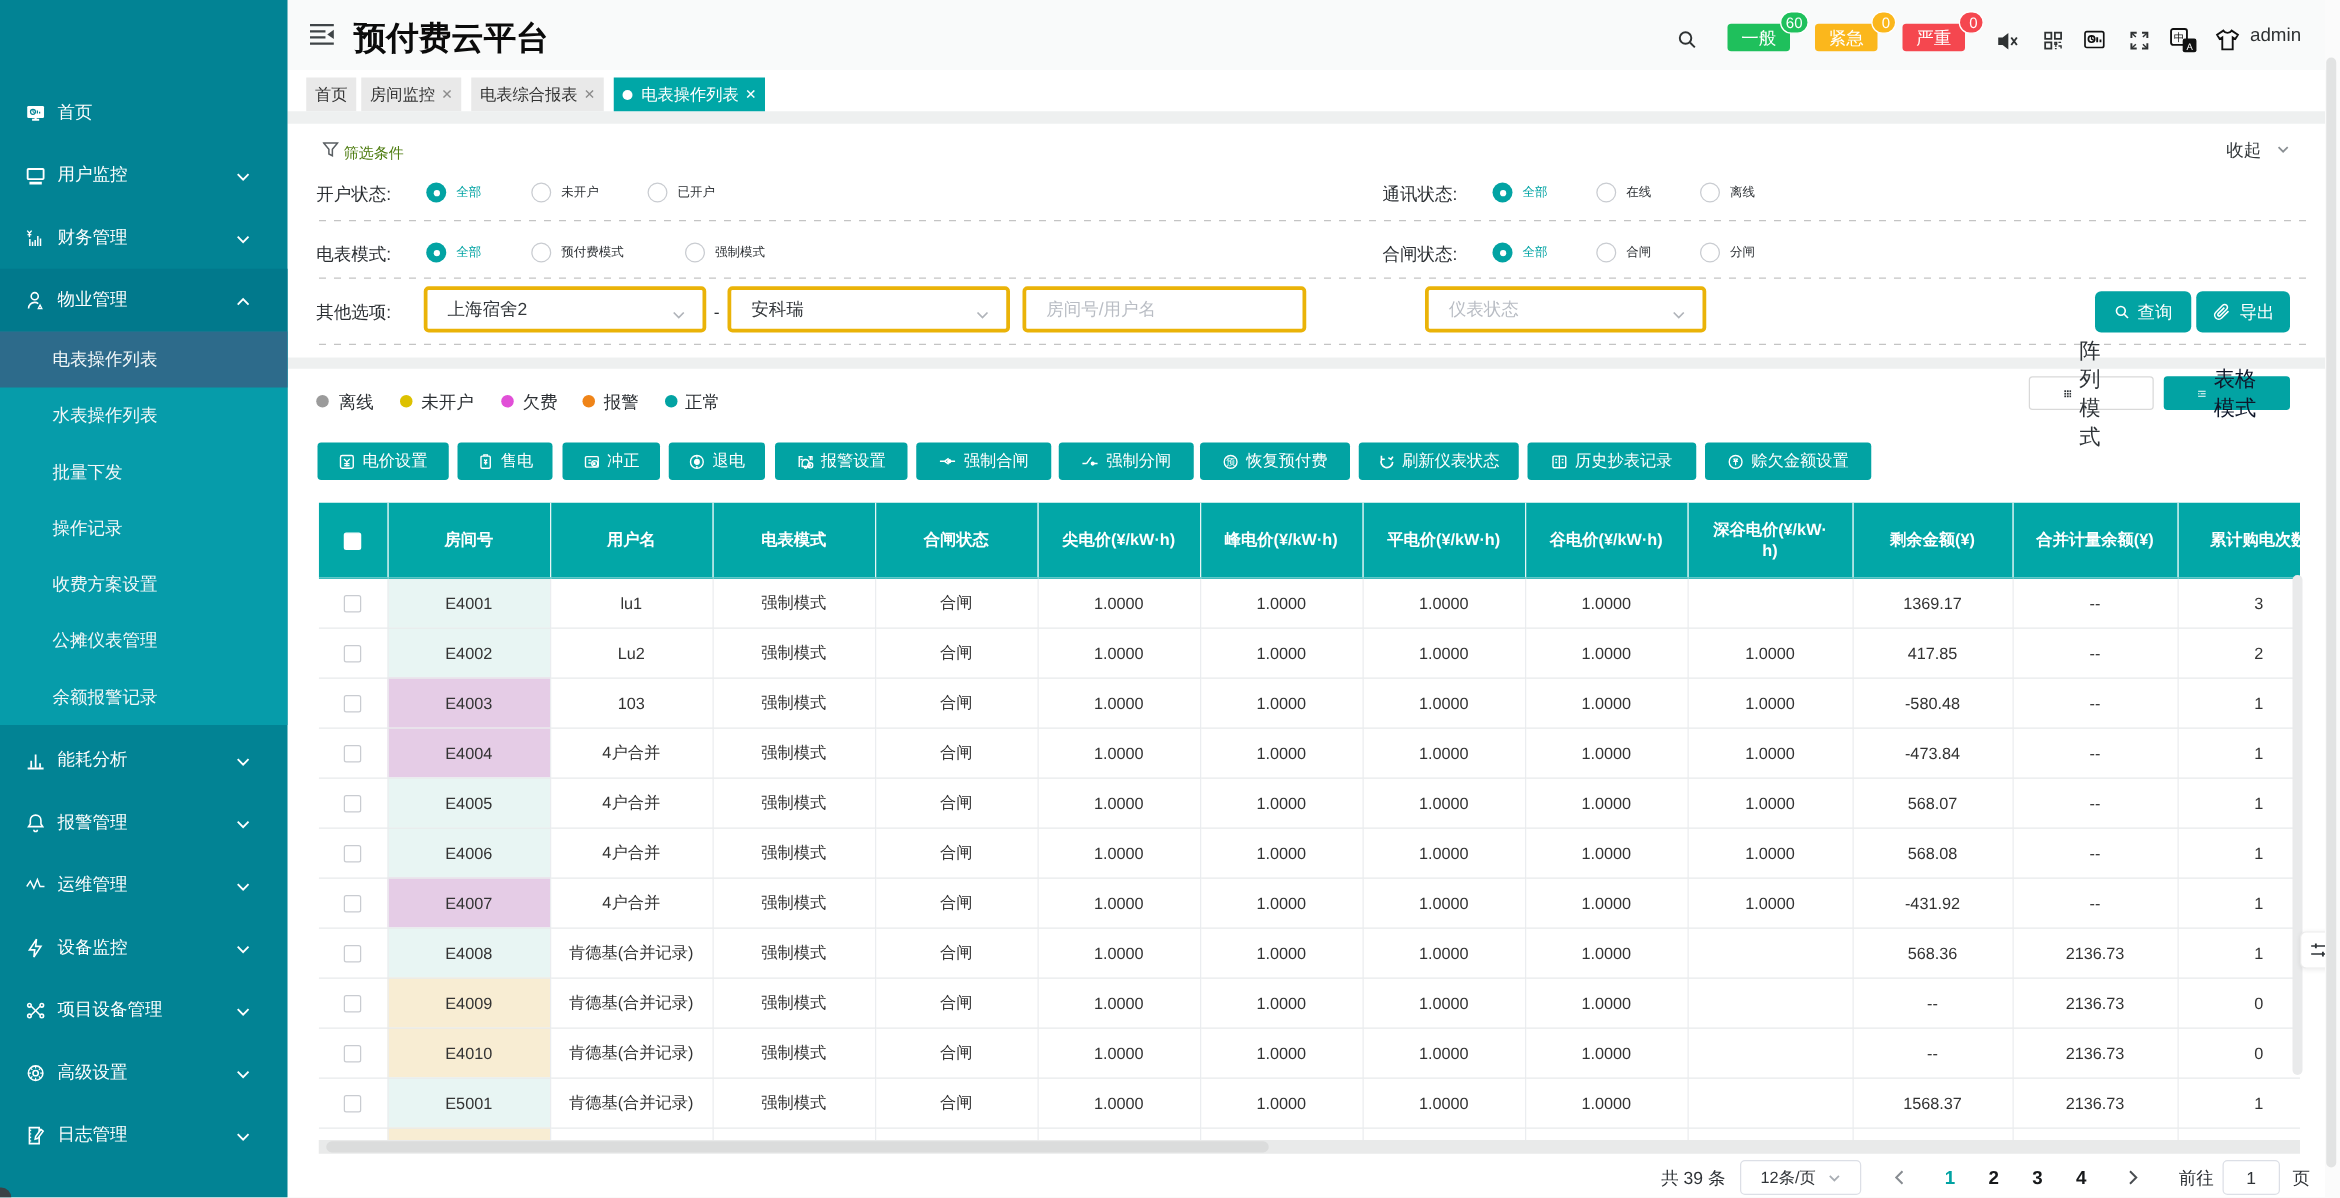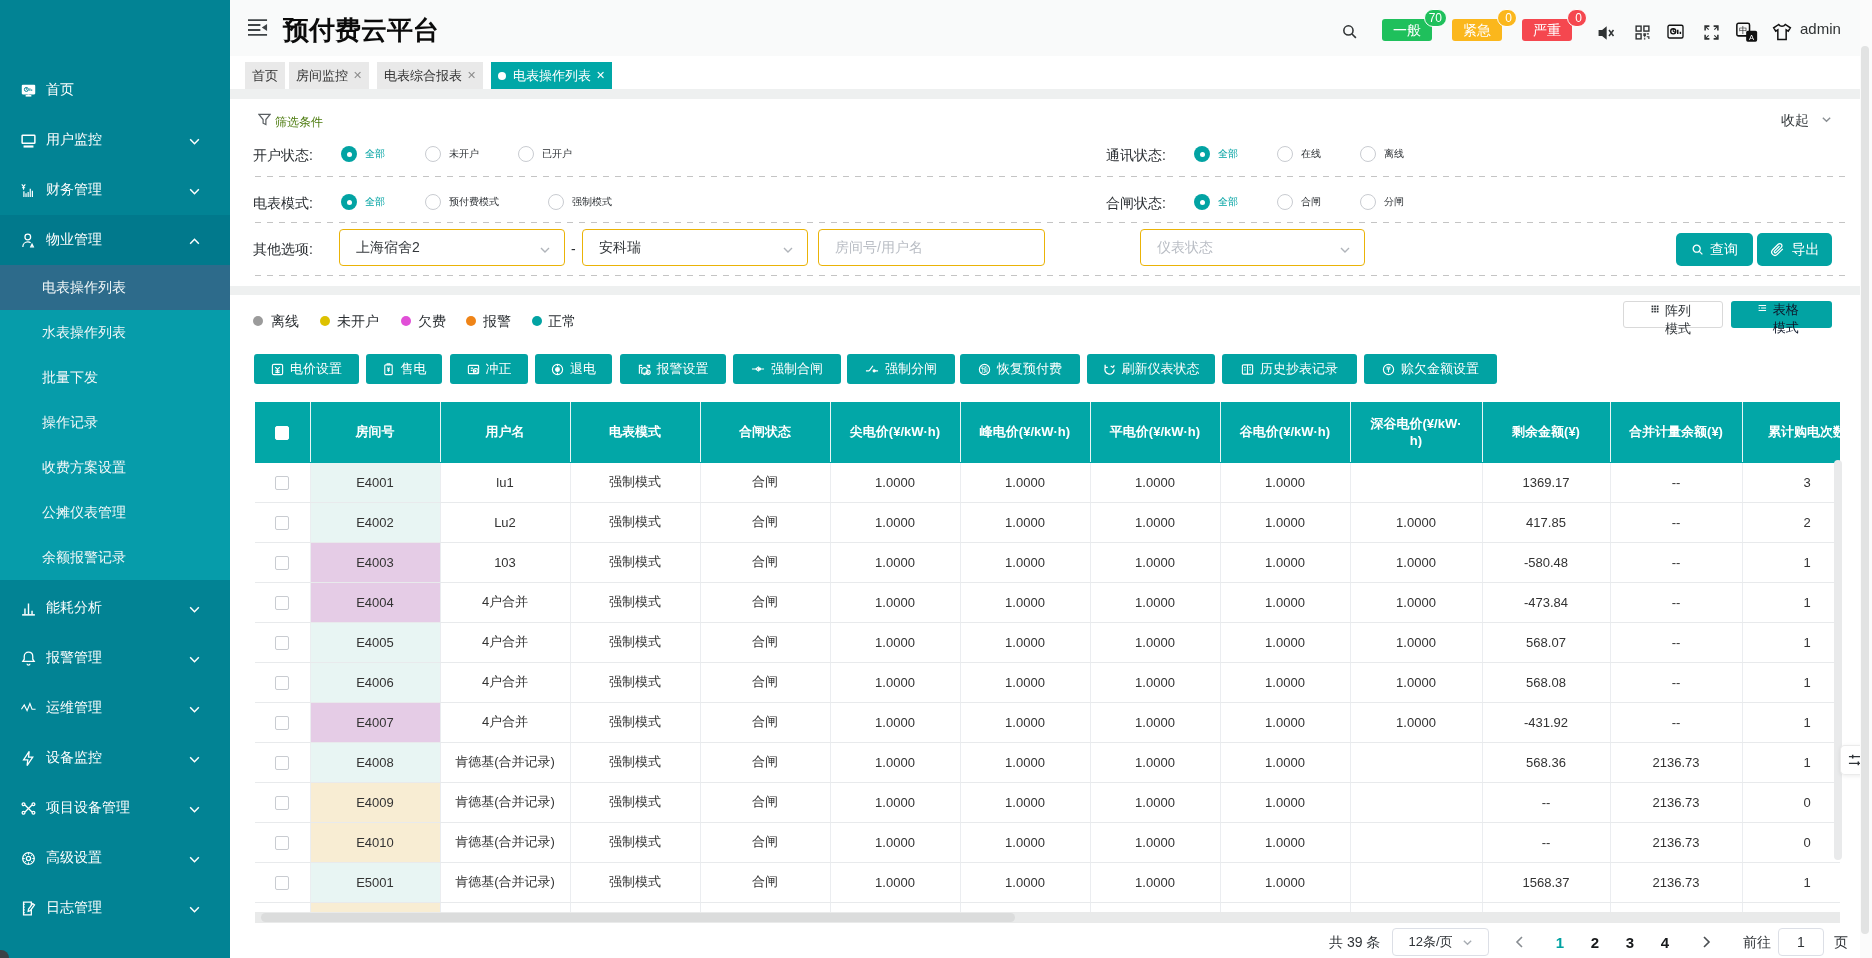--- a/index.html
+++ b/index.html
@@ -37,30 +37,30 @@
 
 #filter-card { position:absolute; left:230px; top:99px; width:1642px; height:187px; background:#fff; }
 .f-label { position:absolute; font-size:14px; color:#2b2f33; }
 .radio { position:absolute; width:16px; height:16px; border-radius:50%; }
 .radio.on { background:#02a3a3; }
 .radio.on:after { content:""; position:absolute; left:5.5px; top:5.5px; width:5px; height:5px; border-radius:50%; background:#fff; }
 .radio.off { background:#fff; border:1px solid #c9ccd1; }
 .r-txt { position:absolute; font-size:10px; color:#2b2f33; }
 .r-txt.sel { color:#02a3a3; }
 .dash { position:absolute; left:25px; width:1591px; height:1px; background:repeating-linear-gradient(90deg,#c4c4c4 0 6px,transparent 6px 12px); }
-.sel-box { position:absolute; height:37px; border:1px solid #eab308; border-radius:4px; background:#fff; font-size:14px; color:#33373b; display:flex; align-items:center; padding-left:16px; }
+.sel-box { position:absolute; height:37px; border:3px solid #eab308; border-radius:4px; background:#fff; font-size:14px; color:#33373b; display:flex; align-items:center; padding-left:16px; }
 .sel-box .ph { color:#b9bdc4; }
 .sel-box .arr { position:absolute; right:13px; top:13px; }
 .tbtn { position:absolute; height:33px; background:#02a3a3; border-radius:5px; color:#fff; font-size:14px; display:flex; align-items:center; justify-content:center; }
 
 
 #table-card { position:absolute; left:230px; top:295px; width:1642px; height:663px; background:#fff; }
 .leg-dot { position:absolute; top:21px; width:10px; height:10px; border-radius:50%; }
 .leg-txt { position:absolute; top:18px; font-size:14px; color:#2b2f33; line-height:16px; }
-.mode-btn { position:absolute; top:6px; height:27px; border-radius:3px; font-size:13px; display:flex; padding:0 27px; }
+.mode-btn { position:absolute; top:6px; height:27px; border-radius:3px; font-size:17px; display:flex; align-items:center; padding:0 27px; }
 .act-btn { position:absolute; top:59px; height:30px; background:#02a3a3; border-radius:3px; color:#fff; font-size:13px; display:flex; align-items:center; justify-content:center; gap:6px; }
 
 
 #tbl-wrap { position:absolute; left:25px; top:107px; width:1585px; height:514px; overflow:hidden; }
 table { border-collapse:collapse; table-layout:fixed; width:1615px; }
 th { background:#02a7a7; color:#fff; font-size:13px; font-weight:bold; border-right:1px solid rgba(255,255,255,.9); border-bottom:1px solid #02a7a7; height:60px; padding:0 4px; }
 td { height:40px; font-size:13px; color:#333; text-align:center; border-right:1px solid #ebedf0; border-bottom:1px solid #e8eaec; background:#fff; }
 td.room-c { background:#e8f5f3; }
 td.room-p { background:#e5cce6; }
 td.room-o { background:#f8edd3; }
@@ -176,21 +176,21 @@
 <div id="header">
   <svg id="hamb" viewBox="0 0 21 18" fill="none" stroke="#3f4447" stroke-width="1.9">
       <path d="M0 1.2h20M0 6.4h13M0 11.6h13M0 16.8h20"></path>
       <path d="M20 5.2v7.6l-5.5-3.8z" fill="#3f4447" stroke="none"></path>
     </svg>
   <div id="title">预付费云平台</div>
   <svg class="hicon" style="left:1111px;top:23px" width="17" height="17" viewBox="0 0 24 24" fill="none" stroke="#2f3233" stroke-width="2.2">
       <circle cx="10.5" cy="10.5" r="6.5"></circle>
       <path d="M15.5 15.5L21 21"></path>
     </svg>
-  <div class="alarm-badge" style="left:1152px;background:#1fc05c">一般<span class="bubble" style="background:#1fc05c">70</span></div>
+  <div class="alarm-badge" style="left:1152px;background:#1fc05c">一般<span class="bubble" style="background:#1fc05c">60</span></div>
   <div class="alarm-badge" style="left:1222px;background:#fbb71c">紧急<span class="bubble" style="background:#fbb71c">0</span></div>
   <div class="alarm-badge" style="left:1292px;background:#f5474f">严重<span class="bubble" style="background:#f5474f">0</span></div>
   <svg class="hicon" style="left:1367px;top:25px" width="18" height="16" viewBox="0 0 24 20" fill="none" stroke="#2f3233" stroke-width="1.8">
       <path d="M3 7v6h4l5 4V3L7 7H3z" fill="#2f3233"></path>
       <path d="M16 6l6 8M22 6l-6 8" stroke-width="2"></path>
     </svg>
   <svg class="hicon" style="left:1404px;top:24px" width="17" height="17" viewBox="0 0 24 24" fill="none" stroke="#2f3233" stroke-width="2">
       <rect x="3" y="3" width="7" height="7"></rect>
       <rect x="14" y="3" width="7" height="7"></rect>
       <rect x="3" y="14" width="7" height="7"></rect>

